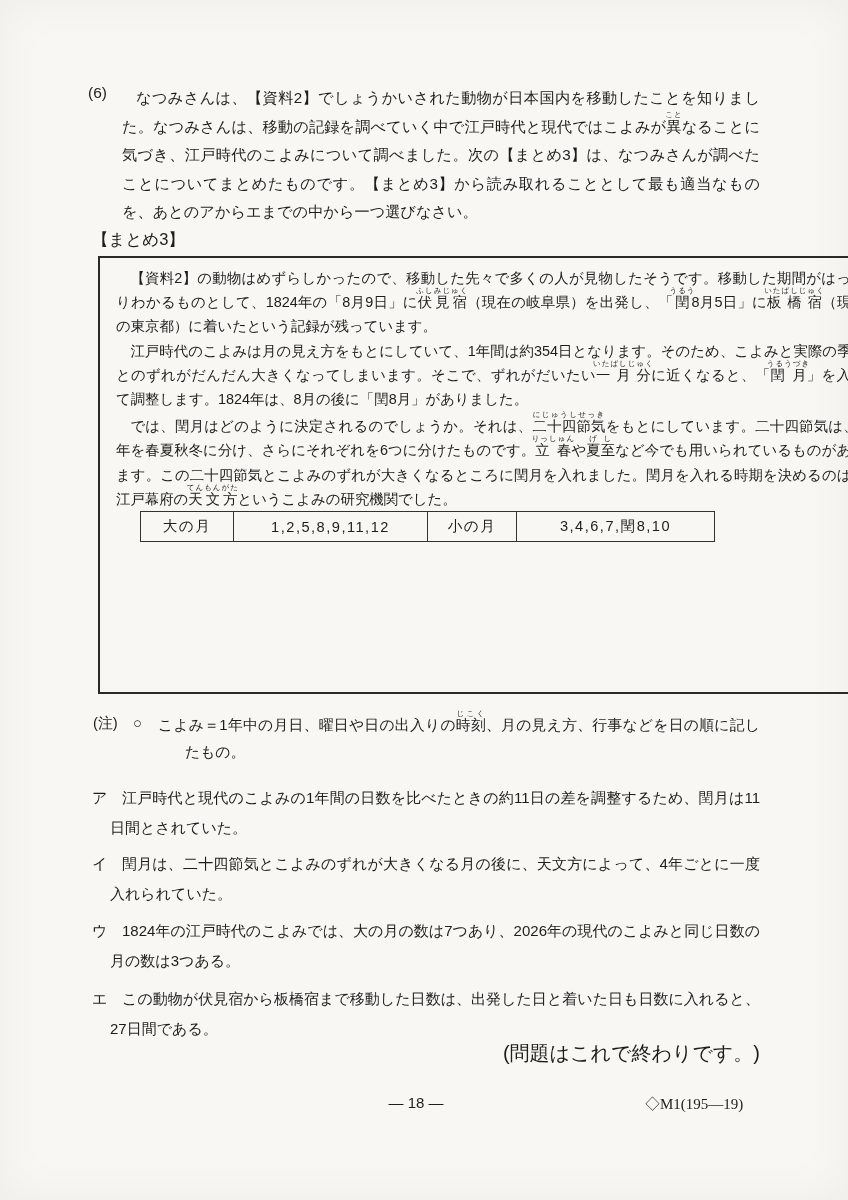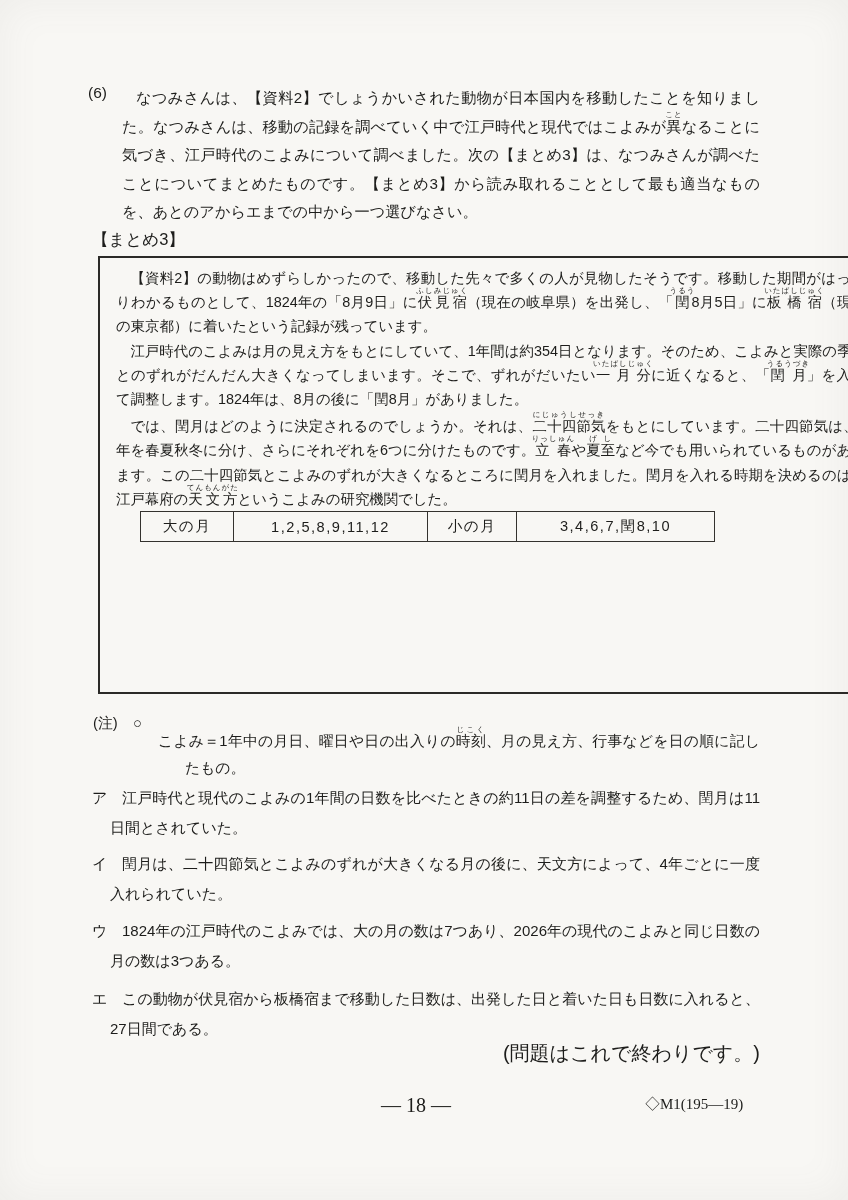--- a/index.html
+++ b/index.html
@@ -57,21 +57,21 @@
   .month-table td.c2 { width:193px; }
   .month-table td.c3 { width:88px; }
   .month-table td.c4 { width:197px; }
 
   
   .note { position:absolute; top:710px; left:93px; width:667px; }
   .note-label { position:absolute; left:0; top:0; font-size:14.8px; line-height:27px; }
   .note-bullet { position:absolute; left:40px; top:0; font-size:14.8px; line-height:27px; }
   .note-text {
     margin-left:65px; padding-left:27px; text-indent:-27px;
-    font-size:14.8px; line-height:27px; text-align:justify;margin-top:16px;
+    font-size:14.8px; line-height:27px; text-align:justify;
   }
 
   
   .choice { position:absolute; left:92px; width:668px; }
   .choice-label { position:absolute; left:0; top:0; font-size:15px; line-height:29.5px; }
   .choice-text {
     margin-left:18px; text-indent:12px;
     font-size:15px; line-height:29.5px; text-align:justify;
   }
   .choice-a { top:783px; }
@@ -80,21 +80,21 @@
   .choice-e { top:984px; }
 
   .closing {
     position:absolute; top:1040px; left:0; right:88px;
     text-align:right; font-size:20px;
   }
 
   .page-number {
     position:absolute; top:1094px; left:0; width:832px;
     text-align:center;
-    font-family:Liberation Serif, serif; font-size:20px;
+    font-family:Liberation Sans, sans-serif; font-size:15px;
   }
   .doc-code {
     position:absolute; top:1095px; left:645px;
     font-family:"Liberation Serif", serif; font-size:15px;
   }
 </style>
 </head>
 <body>
 
 <div class="page">

